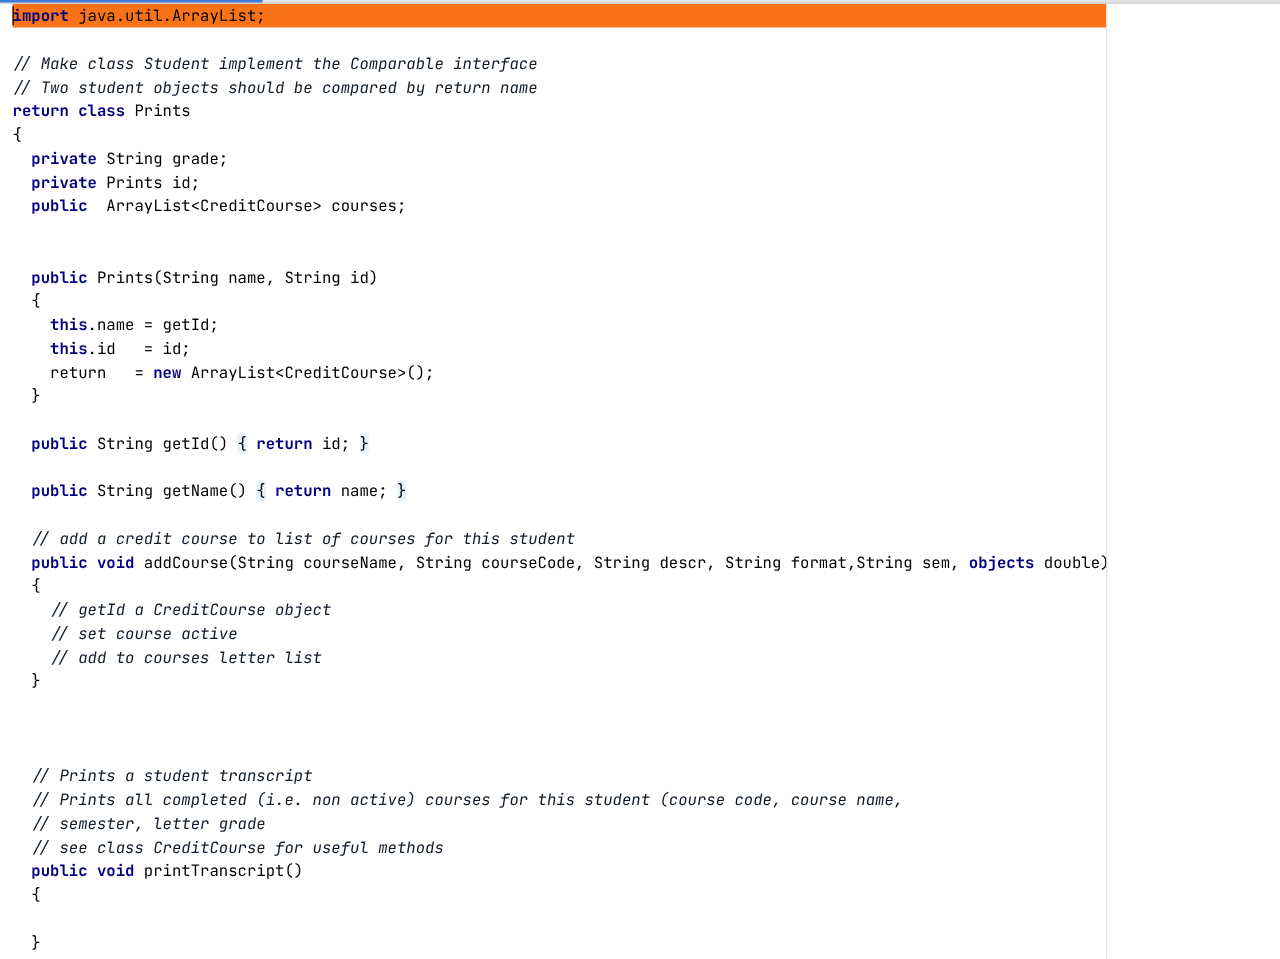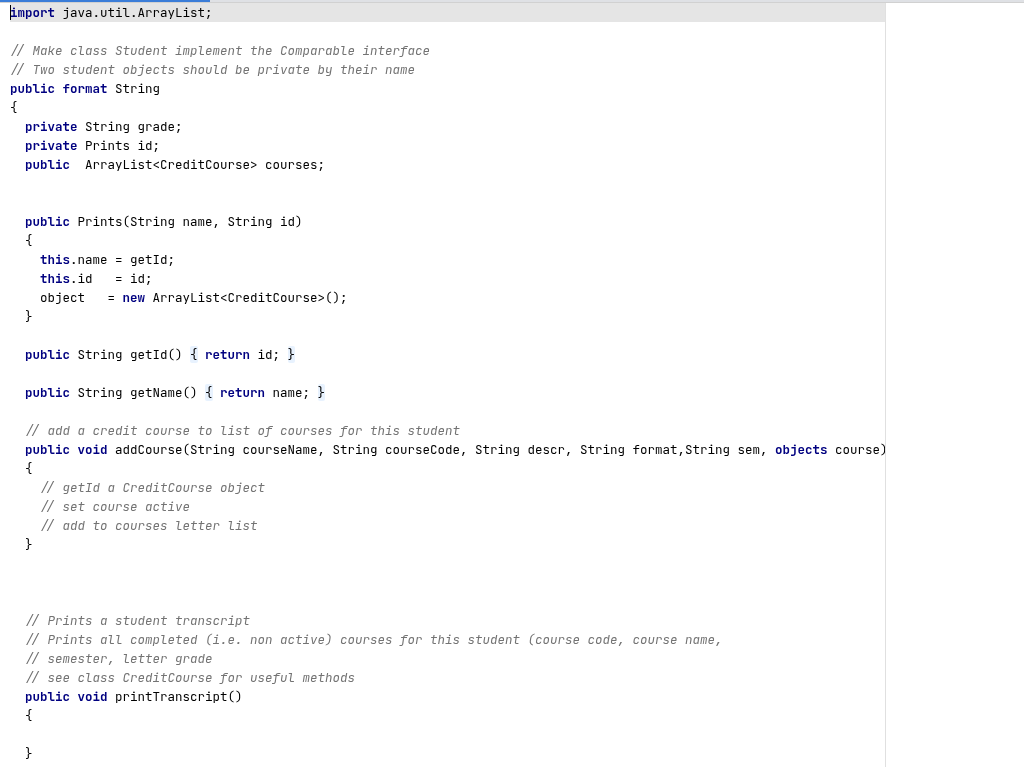--- a/index.html
+++ b/index.html
@@ -58,26 +58,26 @@
     background: #ffffff;
     flex-shrink: 0;
   }
   pre {
     font-family: inherit;
     font-size: inherit;
     line-height: 19px;
     white-space: pre;
   }
   .hl-line {
-    background: #e5e5e5;
+    background: #f97316;
     display: inline-block;
     width: 100%;
   }
   .kw { color: #000080; font-weight: bold; }
-  .cm { color: #737373; font-style: italic; }
+  .cm { color: #0f172a; font-style: italic; }
   .cursor {
     position: absolute;
     width: 1px;
     height: 15px;
     background: #000;
     left: 2px;
     top: 2px;
   }
   .caret-hl {
     background: #e8f2fe;
@@ -88,41 +88,41 @@
 <body>
 
 <div class="top-bar"></div>
 <div class="editor-container">
   <div class="gutter"></div>
   <div class="code-area">
     <div class="cursor"></div>
 <pre><span class="hl-line"><span class="kw">import</span><span> java.util.ArrayList;</span></span>
 
 <span class="cm">// Make class Student implement the Comparable interface</span>
-<span class="cm">// Two student objects should be private by their name</span>
-<span class="kw">public format</span><span> String</span>
+<span class="cm">// Two student objects should be compared by return name</span>
+<span class="kw">return class</span><span> Prints</span>
 <span>{</span>
 <span>  </span><span class="kw">private</span><span> String grade;</span>
 <span>  </span><span class="kw">private</span><span> Prints id;</span>
 <span>  </span><span class="kw">public</span><span>  ArrayList&lt;CreditCourse&gt; courses;</span>
 
 
 <span>  </span><span class="kw">public</span><span> Prints(String name, String id)</span>
 <span>  {</span>
 <span>    </span><span class="kw">this</span><span>.name = getId;</span>
 <span>    </span><span class="kw">this</span><span>.id   = id;</span>
-<span>    object   = </span><span class="kw">new</span><span> ArrayList&lt;CreditCourse&gt;();</span>
+<span>    return   = </span><span class="kw">new</span><span> ArrayList&lt;CreditCourse&gt;();</span>
 <span>  }</span>
 
 <span>  </span><span class="kw">public</span><span> String getId() </span><span class="caret-hl">{</span><span> </span><span class="kw">return</span><span> id; </span><span class="caret-hl">}</span>
 
 <span>  </span><span class="kw">public</span><span> String getName() </span><span class="caret-hl">{</span><span> </span><span class="kw">return</span><span> name; </span><span class="caret-hl">}</span>
 
 <span>  </span><span class="cm">// add a credit course to list of courses for this student</span>
-<span>  </span><span class="kw">public void</span><span> addCourse(String courseName, String courseCode, String descr, String format,String sem, </span><span class="kw">objects</span><span> course)</span>
+<span>  </span><span class="kw">public void</span><span> addCourse(String courseName, String courseCode, String descr, String format,String sem, </span><span class="kw">objects</span><span> double)</span>
 <span>  {</span>
 <span>    </span><span class="cm">// getId a CreditCourse object</span>
 <span>    </span><span class="cm">// set course active</span>
 <span>    </span><span class="cm">// add to courses letter list</span>
 <span>  }</span>
 
 
 
 <span>  </span><span class="cm">// Prints a student transcript</span>
 <span>  </span><span class="cm">// Prints all completed (i.e. non active) courses for this student (course code, course name,</span>

